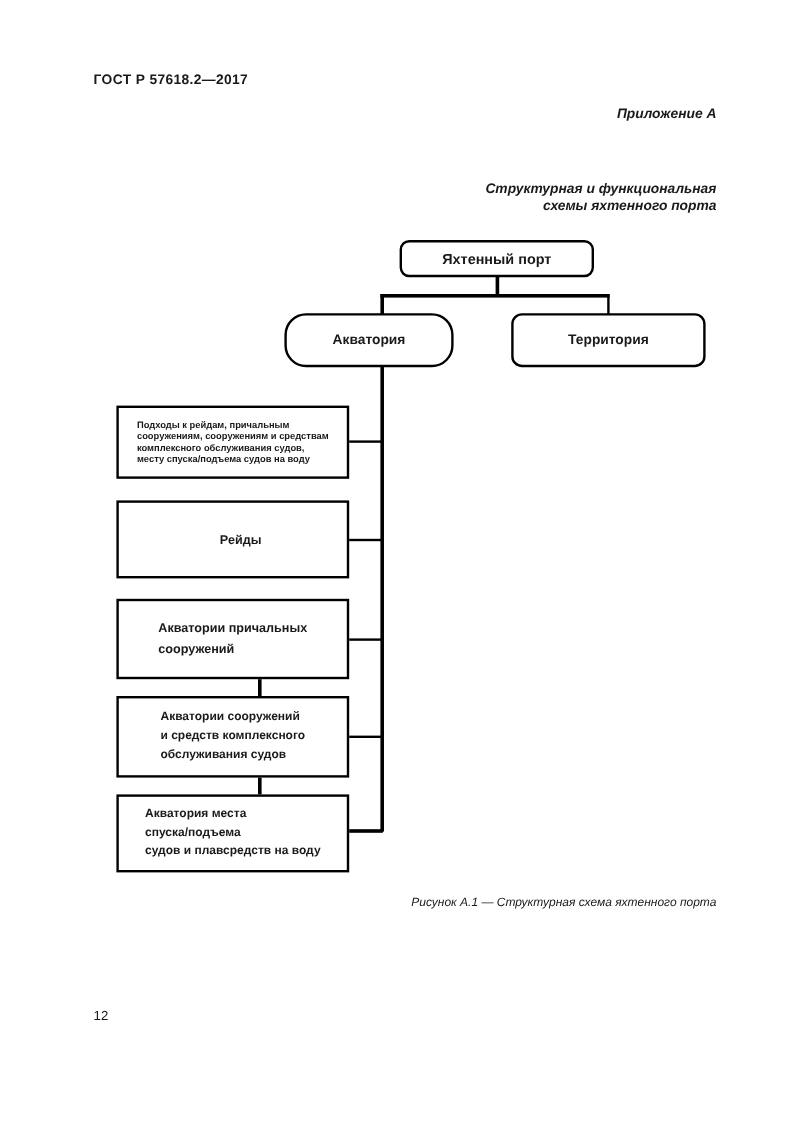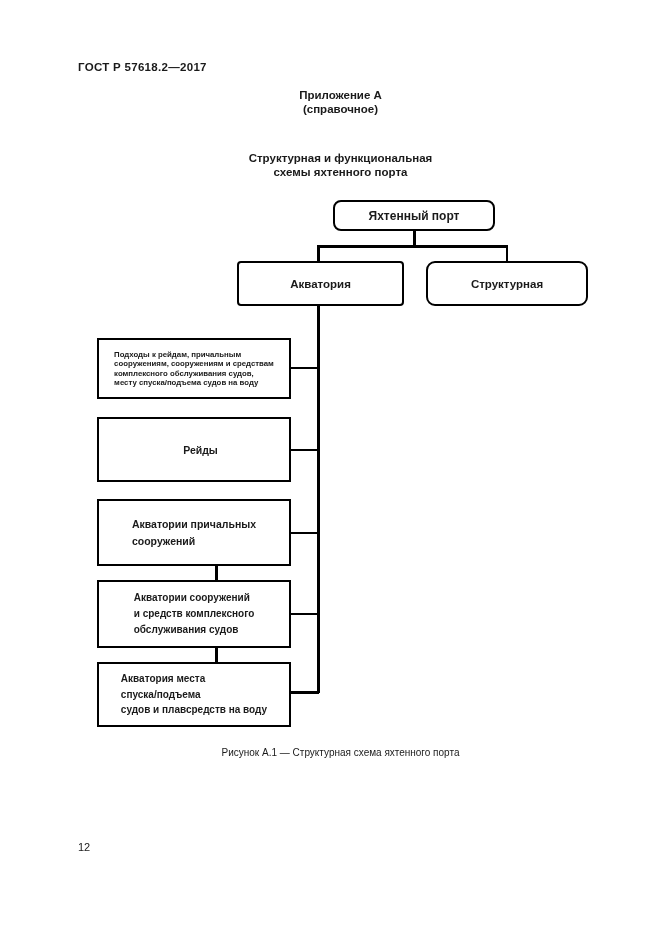--- a/index.html
+++ b/index.html
@@ -5,34 +5,34 @@
   * { margin:0; padding:0; box-sizing:border-box; }
   html,body { background:#ffffff; }
   .page {
     position:relative; width:661px; height:935px; background:#ffffff;
     font-family:"Liberation Sans", sans-serif; color:#1a1a1a; overflow:hidden;
   }
   .doc-code {
     position:absolute; left:78px; top:61px;
     font-size:11.5px; font-weight:bold; letter-spacing:0.3px;
   }
-  .centered { position:absolute; left:72px; width:537px; text-align:center; }
+  .centered { position:absolute; left:60px; width:537px; text-align:right;font-style:italic; }
   .appendix-label { top:89px; font-size:11.5px; font-weight:bold; }
   .appendix-type  { top:103px; font-size:11.5px; font-weight:bold; }
   .diagram-title  { top:152px; font-size:11.5px; font-weight:bold; line-height:13.5px; white-space:pre-line; }
   .caption        { top:747px; font-size:10px; font-weight:normal; }
   .page-num { position:absolute; left:78px; top:841px; font-size:11px; }
 
   .node {
     position:absolute; background:#ffffff; border:2px solid #000000;
     display:flex; align-items:center; justify-content:center;
     text-align:left; font-weight:bold; white-space:pre-line; z-index:2;
   }
   .root-node   { left:333px; top:200px; width:162px; height:31px; font-size:12px;   border-radius:8px;  border-width:2.5px; }
-  .branch-aqua { left:237px; top:261px; width:167px; height:45px; font-size:11.5px; border-radius:4px;  border-width:2.5px; }
+  .branch-aqua { left:237px; top:261px; width:141px; height:45px; font-size:11.5px; border-radius:18px;  border-width:2.5px; }
   .branch-terr { left:426px; top:261px; width:162px; height:45px; font-size:11.5px; border-radius:9px;  border-width:2.5px; }
   .sub  { left:97px; width:194px; border-radius:0; }
   .sub1 { top:338px; height:61px; font-size:7.8px;  line-height:1.22; }
   .sub2 { top:417px; height:65px; font-size:10.5px;padding-left:13px; }
   .sub3 { top:499px; height:67px; font-size:10.5px; line-height:1.55; }
   .sub4 { top:580px; height:68px; font-size:10px;   line-height:1.6; }
   .sub5 { top:662px; height:65px; font-size:10px;   line-height:1.55; }
 
   .line { position:absolute; background:#000000; z-index:1; }
   .stub-root  { left:413px;  top:229px; width:2.5px; height:18px; }
@@ -50,21 +50,20 @@
   .link45 { left:215px; top:646px; width:2.5px; height:18px; }
 </style>
 </head>
 <body>
 
 <div class="page">
 
   <div class="doc-code">ГОСТ Р 57618.2—2017</div>
 
   <div class="centered appendix-label">Приложение А</div>
-  <div class="centered appendix-type">(справочное)</div>
 
   <div class="centered diagram-title">Структурная и функциональная
 схемы яхтенного порта</div>
 
   <div>
 
     <div class="line stub-root"></div>
     <div class="line hline-top"></div>
     <div class="line stub-aqua"></div>
     <div class="line stub-terr"></div>
@@ -72,21 +71,21 @@
     <div class="line conn conn-1"></div>
     <div class="line conn conn-2"></div>
     <div class="line conn conn-3"></div>
     <div class="line conn conn-4"></div>
     <div class="line conn conn-5"></div>
     <div class="line link34"></div>
     <div class="line link45"></div>
 
     <div class="node root-node">Яхтенный порт</div>
     <div class="node branch-aqua">Акватория</div>
-    <div class="node branch-terr">Структурная</div>
+    <div class="node branch-terr">Территория</div>
 
     <div class="node sub sub1">Подходы к рейдам, причальным
 сооружениям, сооружениям и средствам
 комплексного обслуживания судов,
 месту спуска/подъема судов на воду</div>
     <div class="node sub sub2">Рейды</div>
     <div class="node sub sub3">Акватории причальных
 сооружений</div>
     <div class="node sub sub4">Акватории сооружений
 и средств комплексного

